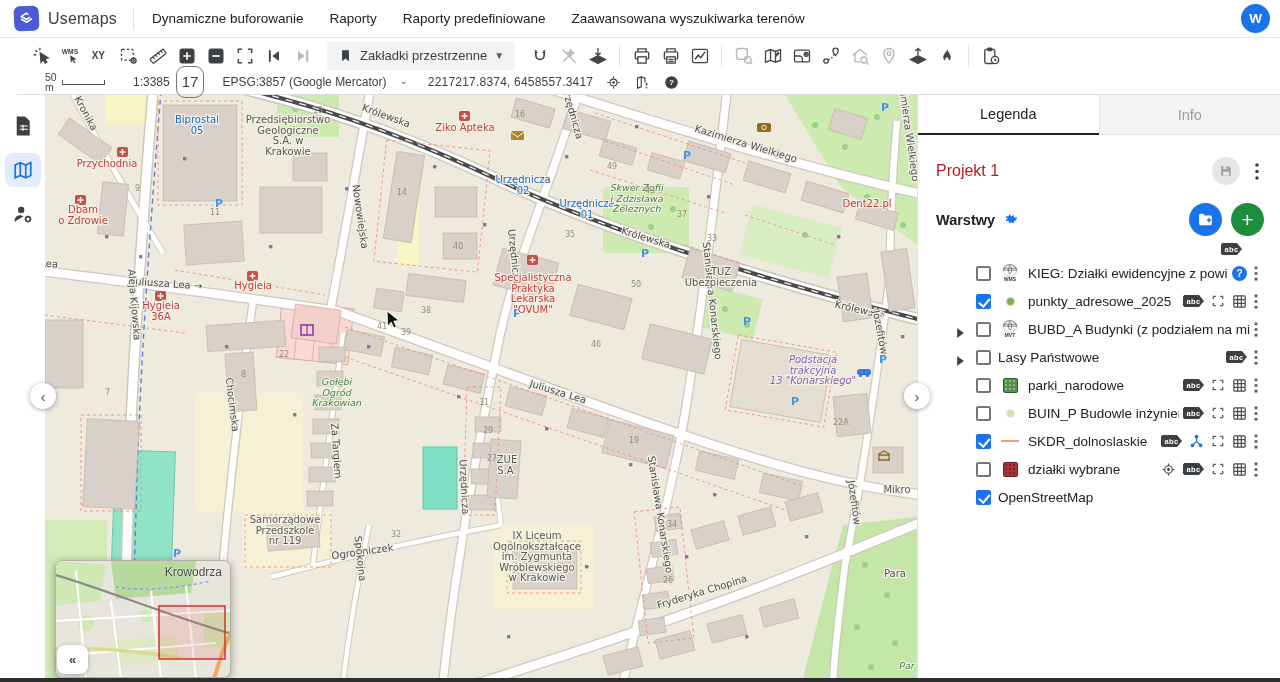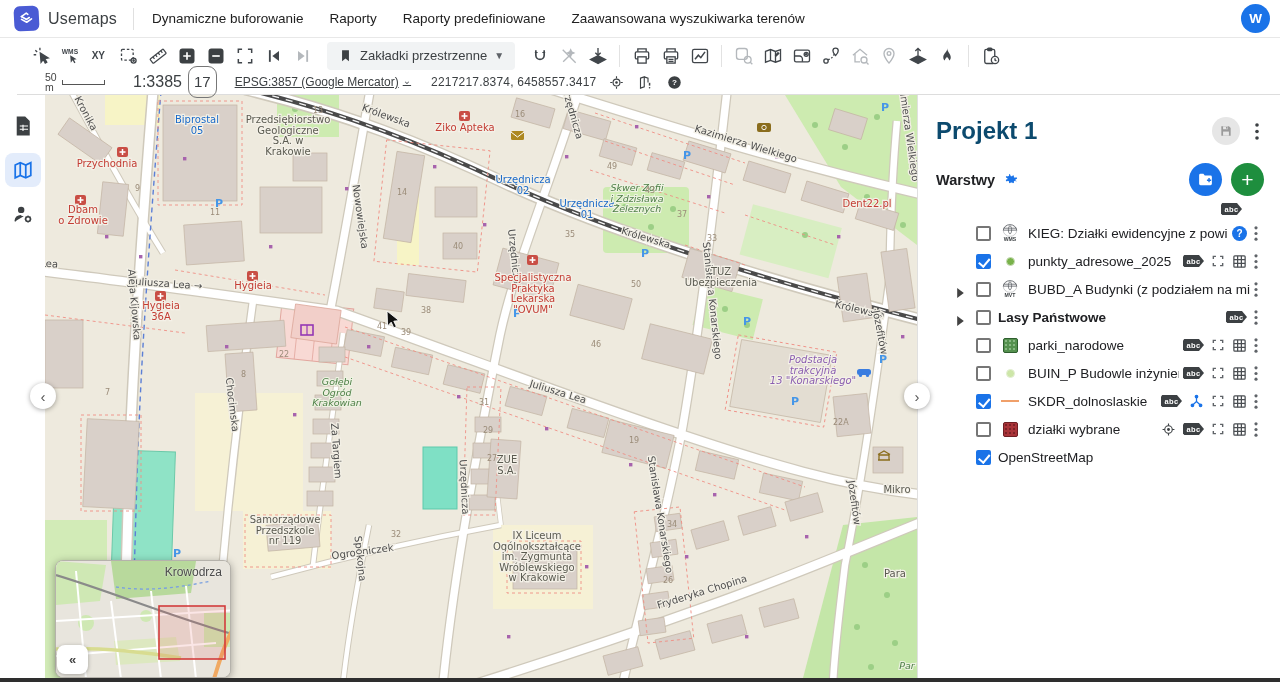--- a/index.html
+++ b/index.html
@@ -22,23 +22,23 @@
   .tool-row { display:flex; align-items:center; height:33px; padding:2px 0 0 10px; }
   .tbtn { width:29px; height:28px; display:flex; align-items:center; justify-content:center; color:#41464b; cursor:pointer; border-radius:4px; flex:0 0 auto;}
   .tbtn.gray { color:#b4b8bc; }
   .tsep { width:1px; height:22px; background:#e2e2e2; margin:0 7px; flex:0 0 auto;}
   .bookmark-btn { height:28px; background:#f1f3f4; border-radius:4px; display:flex; align-items:center; gap:7px; padding:9px 11px; margin:0 10px; color:#3c4043; font-size:13px; cursor:pointer; flex:0 0 auto;}
   .bookmark-btn .caret { font-size:10px; color:#5f6368; }
   .status-row { display:flex; align-items:center; height:22px; padding-left:28px; color:#3c4043; }
   .scalebar { display:flex; flex-direction:row; align-items:center; width:60px; }
   .scalebar .txt { font-size:10.5px; line-height:10px; color:#444; }
   .scalebar .bar { width:58px; height:5px; border-left:1.4px solid #555; border-right:1.4px solid #555; border-bottom:1.4px solid #555; }
-  .scale-txt { font-size:16px; margin-left:28px; color:#3c4043;}
+  .scale-txt { font-size:12px; margin-left:28px; color:#3c4043;}
   .zoom-pill { margin-left:6px; font-size:15px; color:#3c4043; border:1.2px solid #777; border-radius:9px; padding:8px 5px; line-height:14px;}
-  .crs { margin-left:18px; font-size:12px; display:flex; align-items:flex-start; gap:4px; cursor:pointer;text-decoration:underline;}
+  .crs { margin-left:18px; font-size:12px; display:flex; align-items:flex-start; gap:13px; cursor:pointer;}
   .crs .caret{ font-size:10px; color:#5f6368;}
   .coords { margin-left:20px; font-size:12px; letter-spacing:.2px;}
   .mini-ic { margin-left:12px; width:17px; height:17px; display:flex; align-items:center; justify-content:center; color:#3c4043; cursor:pointer;}
 
   
   .sidebar { position:absolute; left:0; top:95px; width:45px; height:583px; background:#fff; z-index:20; display:flex; flex-direction:column; align-items:center; padding-top:14px; gap:10px; }
   .side-btn { width:36px; height:34px; display:flex; align-items:center; justify-content:center; color:#3c4043; cursor:pointer; border-radius:8px; }
   .side-btn.active { background:#e3ecfb; color:#1a73e8; }
 
   
@@ -59,41 +59,41 @@
   .minimap-collapse { position:absolute; left:57px; top:645px; width:31px; height:29px; background:#fff; border-radius:8px; box-shadow:0 1px 4px rgba(0,0,0,.3); display:flex; align-items:center; justify-content:center; font-size:13px; font-weight:bold; color:#444; cursor:pointer; z-index:26;}
 
   
   .panel { position:absolute; left:917px; top:95px; width:363px; height:583px; background:#fff; border-left:1px solid #e0e0e0; z-index:22; }
   .tabs { display:flex; height:40px; }
   .tab { flex:1; display:flex; align-items:center; justify-content:center; font-size:14.5px; cursor:pointer; }
   .tab.active { color:#202124; background:#fff; border-bottom:2px solid #202124; }
   .tab.inactive { color:#9aa0a6; background:#f3f3f3; border-bottom:1px solid #e4e4e4; border-left:1px solid #e4e4e4;}
   .panel-body { padding:14px 16px 0 18px; }
   .project-row { display:flex; align-items:center; margin-top:8px; }
-  .project-title { font-size:24px; color:#0c4a6e; font-weight:700; }
+  .project-title { font-size:16px; color:#b91c1c; font-weight:400; }
   .proj-actions { margin-left:auto; display:flex; align-items:center; gap:10px; }
   .save-circle { width:28px; height:28px; border-radius:50%; background:#e6e6e6; display:flex; align-items:center; justify-content:center; color:#9a9a9a; cursor:pointer;}
   .kebab { width:14px; display:flex; align-items:center; justify-content:center; color:#3c4043; cursor:pointer;}
   .warstwy-row { display:flex; align-items:center; margin-top:18px; }
   .warstwy-label { font-size:14.5px; font-weight:700; color:#202124; margin-right:8px;}
   .round-btn { width:33px; height:33px; border-radius:50%; display:flex; align-items:center; justify-content:center; cursor:pointer; color:#fff;}
   .blue-btn { background:#1a73e8; }
   .green-btn { background:#1e8e3e; font-size:21px; font-weight:400;}
   .wr-actions { margin-left:auto; display:flex; gap:9px; }
   .float-abc { display:flex; justify-content:flex-end; padding:7px 22px 2px 0; }
 
   .layer-list { margin-top:2px; }
   .layer-row { position:relative; display:flex; align-items:center; height:28px; padding-left:40px; padding-right:6px; }
   .expander { position:absolute; left:20px; top:9px; width:10px; height:10px; color:#424242; }
   .cb { width:15px; height:15px; border:2px solid #767676; border-radius:2px; background:#fff; flex:0 0 auto; cursor:pointer; position:relative;}
   .cb.checked { background:#1a73e8; border-color:#1a73e8; }
   .cb.checked::after { content:""; position:absolute; left:3.4px; top:0.2px; width:4.5px; height:8.5px; border:solid #fff; border-width:0 2px 2px 0; transform:rotate(40deg); }
   .type-ic { width:22px; display:flex; align-items:center; justify-content:center; margin-left:8px; flex:0 0 auto;}
   .layer-label { margin-left:7px; font-size:13.5px; color:#202124; white-space:nowrap; overflow:hidden; flex:0 1 auto;}
-  .layer-label.bold { font-weight:700; }
+  .layer-label.bold { font-weight:400; }
   .row-actions { margin-left:auto; display:flex; align-items:center; gap:7px; flex:0 0 auto; padding-left:4px;}
   .abc-tag { width:21px; height:12px; background:#3c4043; color:#fff; font-size:7.5px; font-weight:700; display:flex; align-items:center; justify-content:center; clip-path:polygon(0 12%, 0 88%, 6% 100%, 76% 100%, 100% 50%, 76% 0, 6% 0); letter-spacing:.3px;}
   .help-badge { width:15px; height:15px; border-radius:50%; background:#1a73e8; color:#fff; font-size:10px; font-weight:700; display:flex; align-items:center; justify-content:center;}
   .dot-ic { width:9px; height:9px; border-radius:50%; }
   .swatch-ic { width:15px; height:15px; border-radius:2px; }
   .line-ic { width:18px; height:0; border-top:2px solid #f0a06a; }
 
   .bottom-bar { position:absolute; left:0; top:678px; width:1280px; height:4px; background:#2e2e2e; z-index:40;}
 </style>
 </head>
@@ -847,20 +847,24 @@
       <path d="M0,88 C40,86 80,90 125,97" stroke="#d8dc90" stroke-width="3.5" fill="none"></path>
       <rect x="103" y="45" width="66" height="53" fill="rgba(225,80,80,0.14)" stroke="#d23c3c" stroke-width="1.6"></rect>
     </svg>
     <span class="minimap-label">Krowodrza</span>
   </div>
   <div class="minimap-collapse">
       <span>«</span>
     </div>
 
   <div class="panel">
+    <div class="tabs">
+      <div class="tab active">Legenda</div>
+      <div class="tab inactive">Info</div>
+    </div>
     <div class="panel-body">
       <div class="project-row">
         <span class="project-title">Projekt 1</span>
         <div class="proj-actions">
           <div class="save-circle">
             <svg width="14" height="14" viewBox="0 0 24 24" fill="currentColor">
                 <path d="M4 4h13l3 3v13H4z"></path>
                 <rect x="7" y="4" width="8" height="5" fill="#e6e6e6"></rect>
                 <rect x="7" y="13" width="10" height="7" fill="#e6e6e6"></rect>
                 <rect x="12" y="5" width="2.4" height="3" fill="currentColor"></rect>

